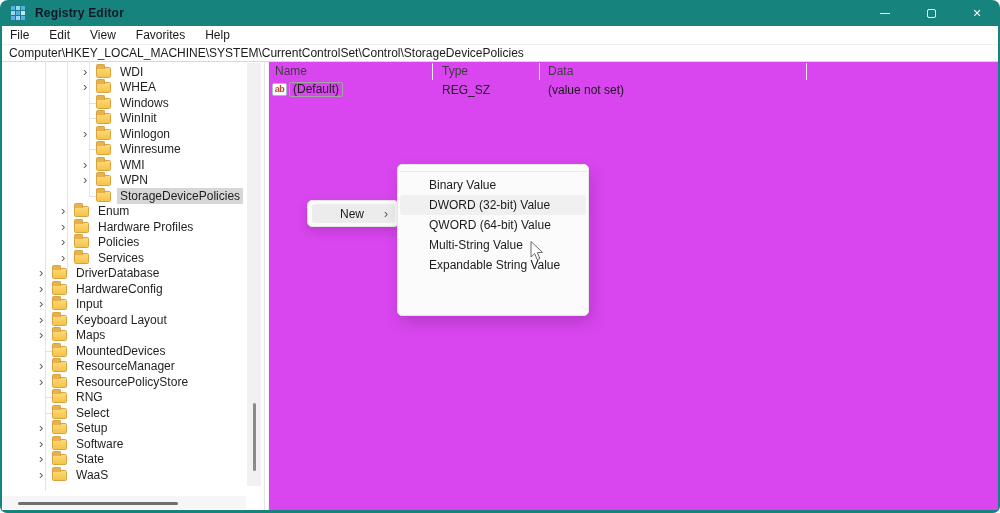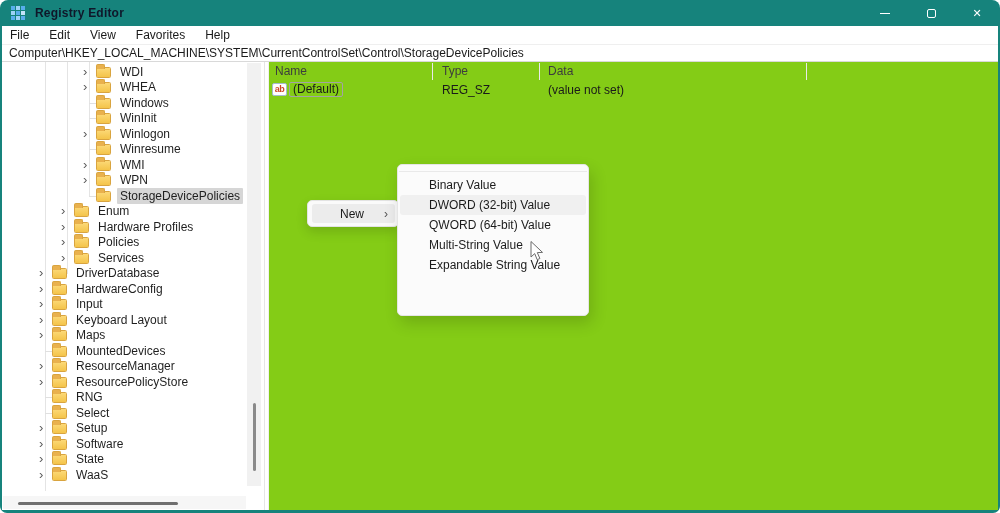--- a/index.html
+++ b/index.html
@@ -41,21 +41,21 @@
   .guide{position:absolute;width:1px;background:#e4e4e4;top:0;}
   .guide.l1{left:43px;height:429px;}
   .guide.l2{left:65px;height:212px;}
   .guide.l3{left:87px;height:134px;}
   .vtrack{position:absolute;top:1px;right:3px;bottom:24px;width:14px;background:#f1f1f1;}
   .vthumb{position:absolute;left:6px;width:3px;top:340px;height:68px;background:#8a8a8a;border-radius:2px;}
   .htrack{position:absolute;left:1px;right:18px;bottom:1px;height:13px;background:#f6f6f6;}
   .hthumb{position:absolute;left:15px;width:160px;top:6px;height:3px;background:#6f6f6f;border-radius:2px;}
 
   
-  .right-pane{flex:1;position:relative;background:#84cc16;}
+  .right-pane{flex:1;position:relative;background:#d946ef;}
   .list-header{position:absolute;top:0;left:0;right:0;height:19px;font-size:12px;color:#3d3d3d;}
   .hcell{position:absolute;top:2px;}
   .h-name{left:6px;}
   .h-type{left:173px;}
   .h-data{left:279px;}
   .hdiv{position:absolute;top:1px;height:17px;width:1px;background:#e9e9e9;}
   .hd1{left:163px;}.hd2{left:270px;}.hd3{left:537px;}
   .list-row{position:absolute;top:20px;left:0;right:0;height:16px;font-size:12px;color:#1a1a1a;}
   .ab-icon{position:absolute;left:3px;top:1px;width:15px;height:13px;border:1px solid #a6bacf;border-radius:2px;
            background:#fff;color:#ce4427;font-size:9px;font-weight:700;text-align:center;line-height:11px;letter-spacing:-.5px;}

